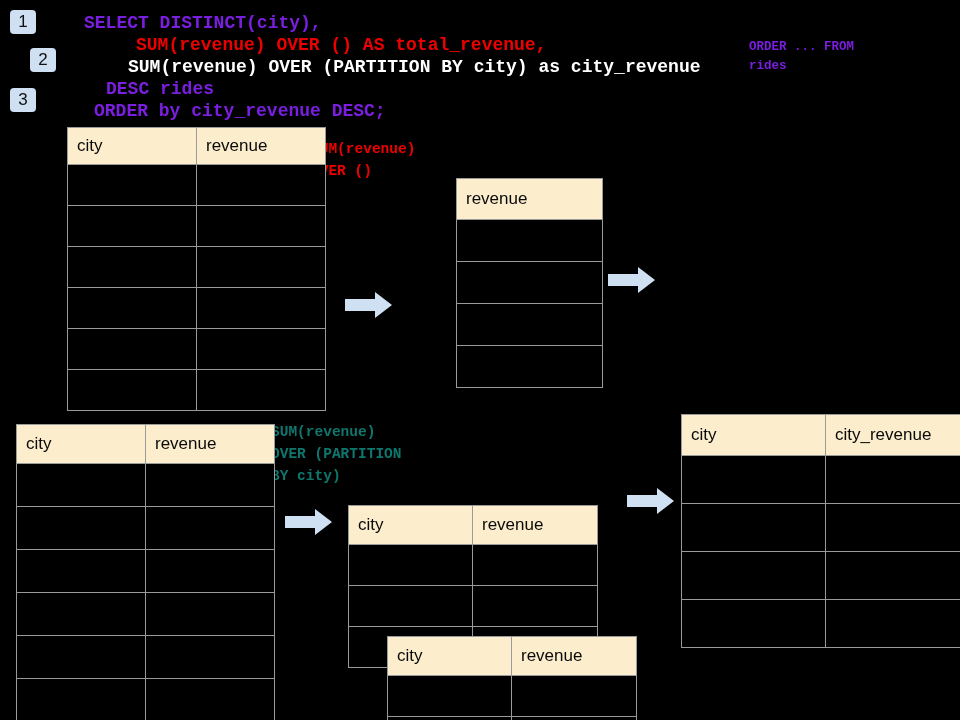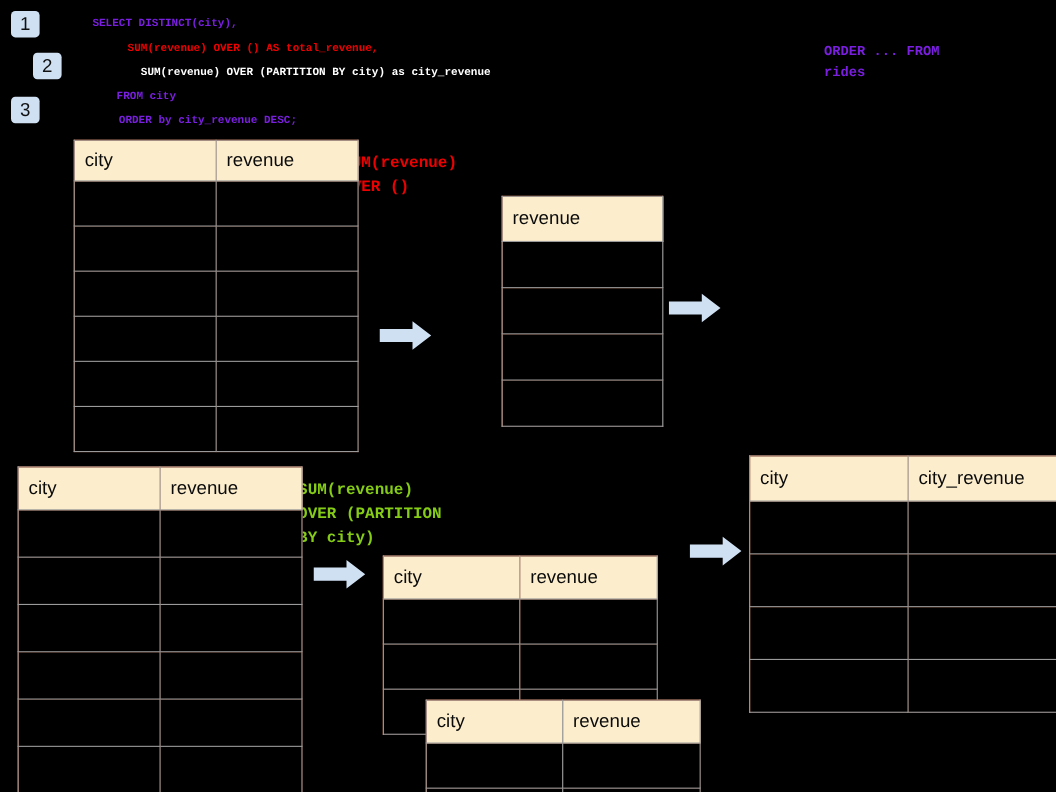--- a/index.html
+++ b/index.html
@@ -28,21 +28,21 @@
     text-align: center;
     width: 26px;
     height: 24px;
     border-radius: 4px;
   }
 
   
   .code {
     position: absolute;
     font-family: "Liberation Mono", monospace;
-    font-size: 10px;
+    font-size: 18px;
     line-height: 22px;
     white-space: pre;
     font-weight: bold;
     letter-spacing: 0px;
   }
   .code.small {
     font-size: 12.5px;
     line-height: 19px;
   }
 
@@ -54,21 +54,21 @@
     line-height: 22px;
     white-space: pre;
     font-weight: bold;
   }
 
   
   .tbl {
     position: absolute;
     border-collapse: collapse;
     table-layout: fixed;
-    background: #c2410c;
+    background: #a21caf;
   }
   .tbl td, .tbl th {
     border: 1px solid #9a9a9a;
     padding: 0;
     margin: 0;
     background: #000000;
   }
   .tbl th {
     background: #fceecd;
     color: #0a0a0a;
@@ -89,31 +89,31 @@
 <body>
 
 <div id="canvas">
   <div id="badge-layer">
       <div class="badge" style="left: 10px; top: 10px; background: rgb(207, 224, 243);">1</div>
       <div class="badge" style="left: 30px; top: 48px; background: rgb(207, 224, 243);">2</div>
       <div class="badge" style="left: 10px; top: 88px; background: rgb(207, 224, 243);">3</div>
     </div>
   <div id="code-layer">
       <div class="code" style="left: 84px; top: 12px; color: rgb(122, 30, 224);">SELECT DISTINCT(city),</div>
-      <div class="code" style="left: 116px; top: 34px; color: rgb(238, 0, 0);">SUM(revenue) OVER () AS total_revenue,</div>
+      <div class="code" style="left: 136px; top: 34px; color: rgb(238, 0, 0);">SUM(revenue) OVER () AS total_revenue,</div>
       <div class="code" style="left: 128px; top: 56px; color: #ffffff;">SUM(revenue) OVER (PARTITION BY city) as city_revenue</div>
-      <div class="code" style="left: 106px; top: 78px; color: rgb(122, 30, 224);">FROM city</div>
-      <div class="code" style="left: 108px; top: 100px; color: rgb(122, 30, 224);">ORDER by city_revenue DESC;</div>
+      <div class="code" style="left: 106px; top: 78px; color: rgb(122, 30, 224);">DESC rides</div>
+      <div class="code" style="left: 94px; top: 100px; color: rgb(122, 30, 224);">ORDER by city_revenue DESC;</div>
       <div class="code small" style="left: 749px; top: 38px; color: rgb(122, 30, 224);">ORDER ... FROM
 rides</div>
     </div>
   <div id="anno-layer">
       <div class="anno" style="left: 311px; top: 138px; color: rgb(238, 0, 0);">SUM(revenue)
 OVER ()</div>
-      <div class="anno" style="left: 271px; top: 435px; color: #84cc16;">SUM(revenue)
+      <div class="anno" style="left: 271px; top: 421px; color: #0f766e;">SUM(revenue)
 OVER (PARTITION
 BY city)</div>
     </div>
   <div id="table-layer">
       <table class="tbl" style="left: 67px; top: 127px; width: 238px;">
         <thead>
           <tr>
             <th style="width: 119px; height: 36px; background: rgb(252, 238, 205);">city</th>
             <th style="width: 119px; height: 36px; background: rgb(252, 238, 205);">revenue</th>
           </tr>

